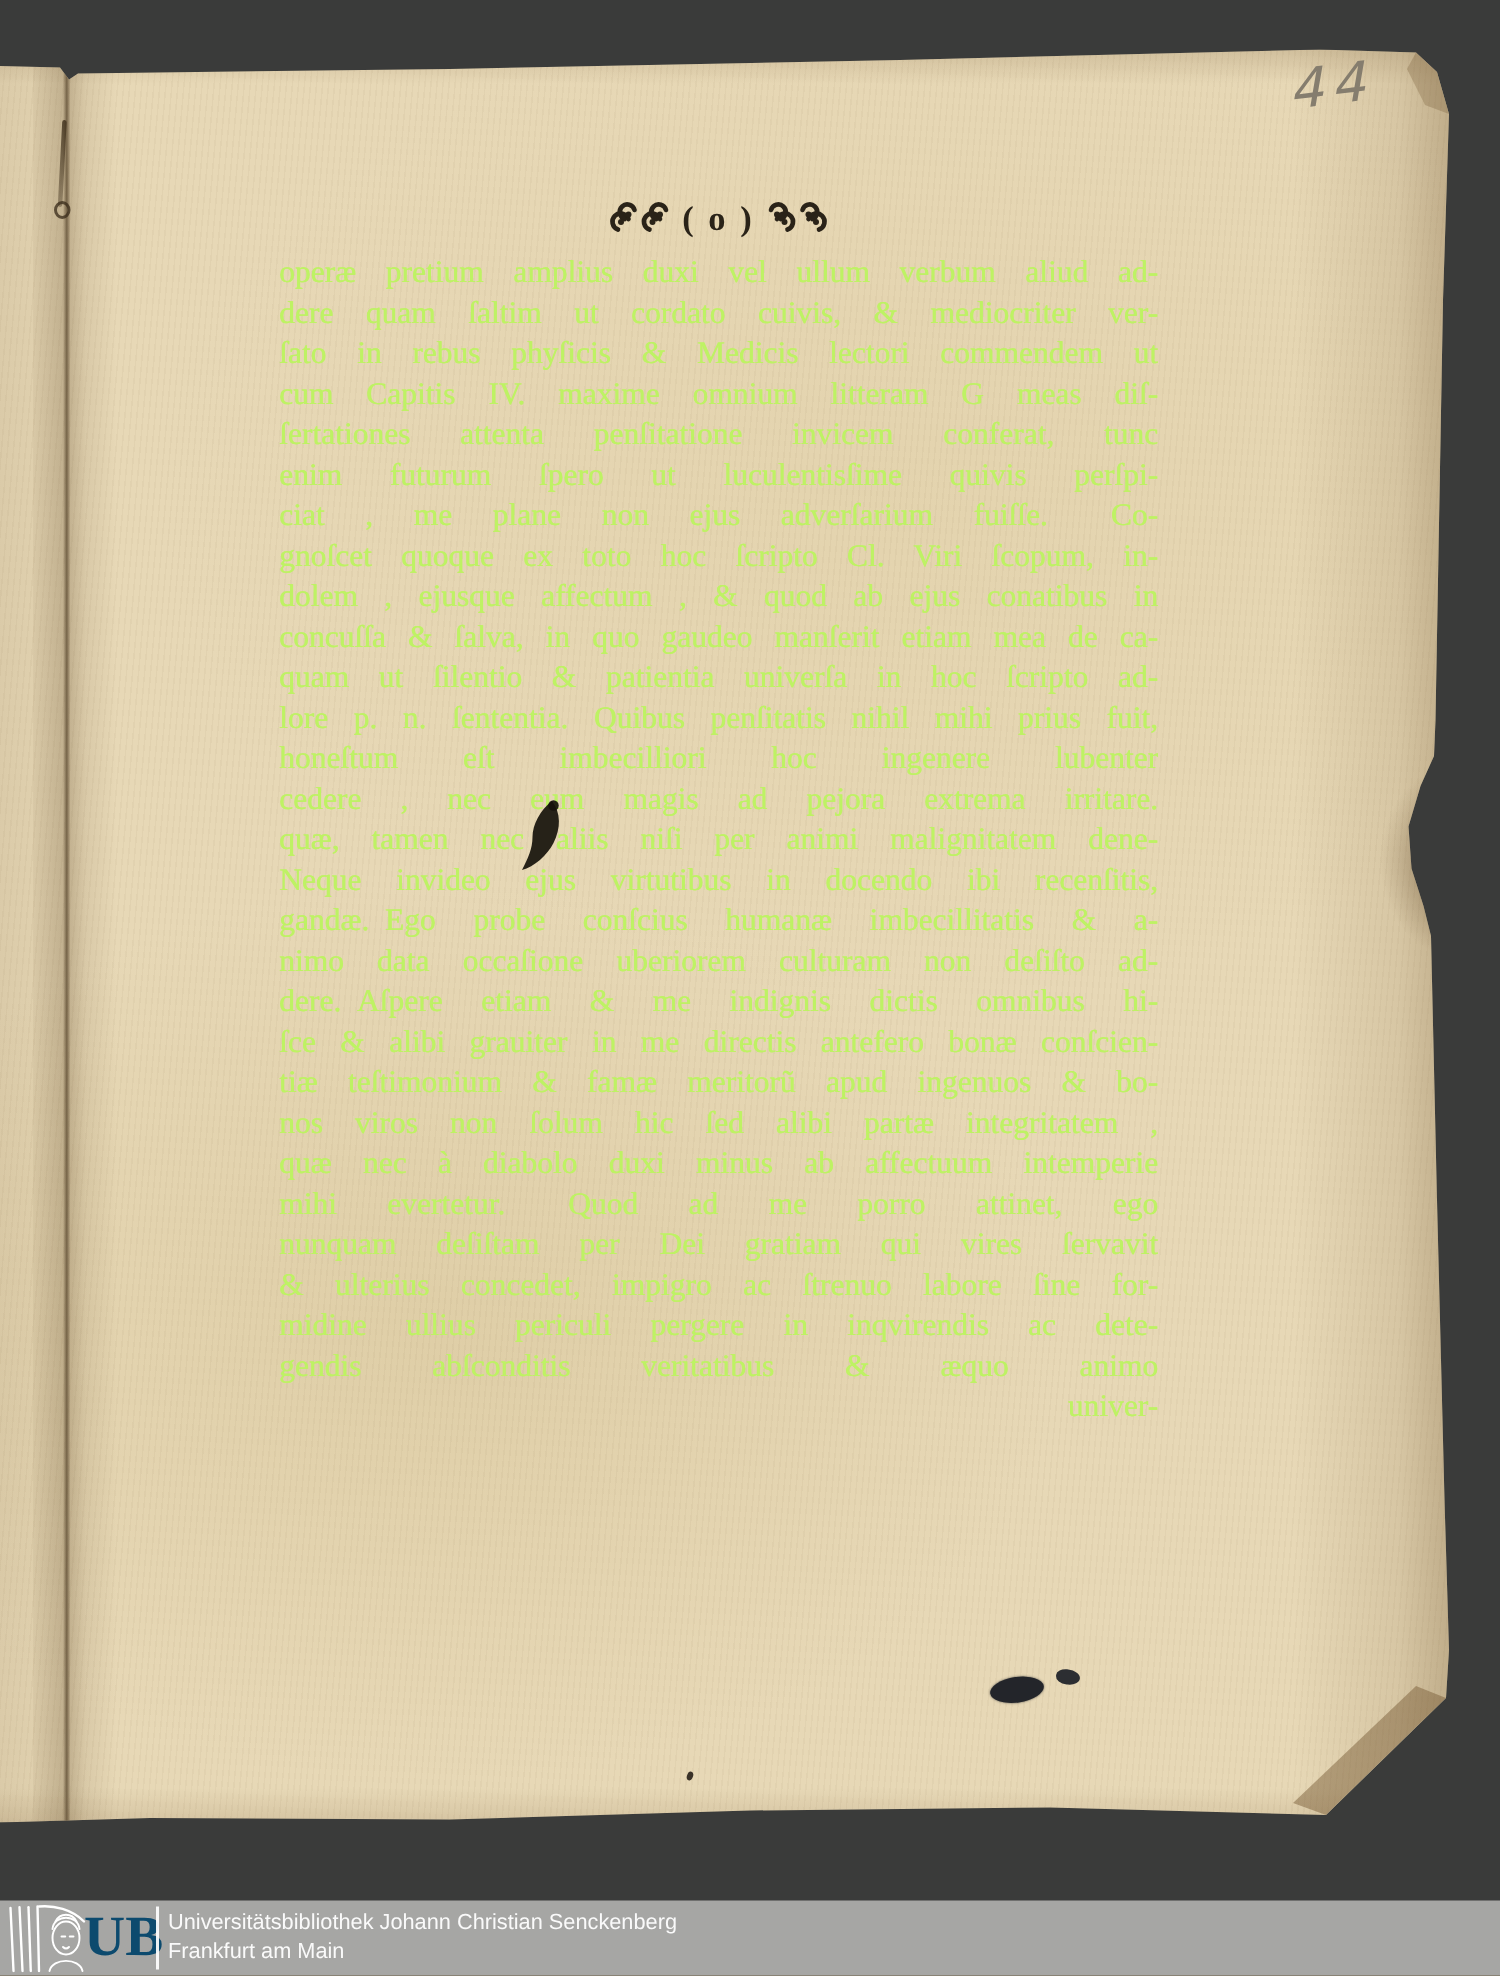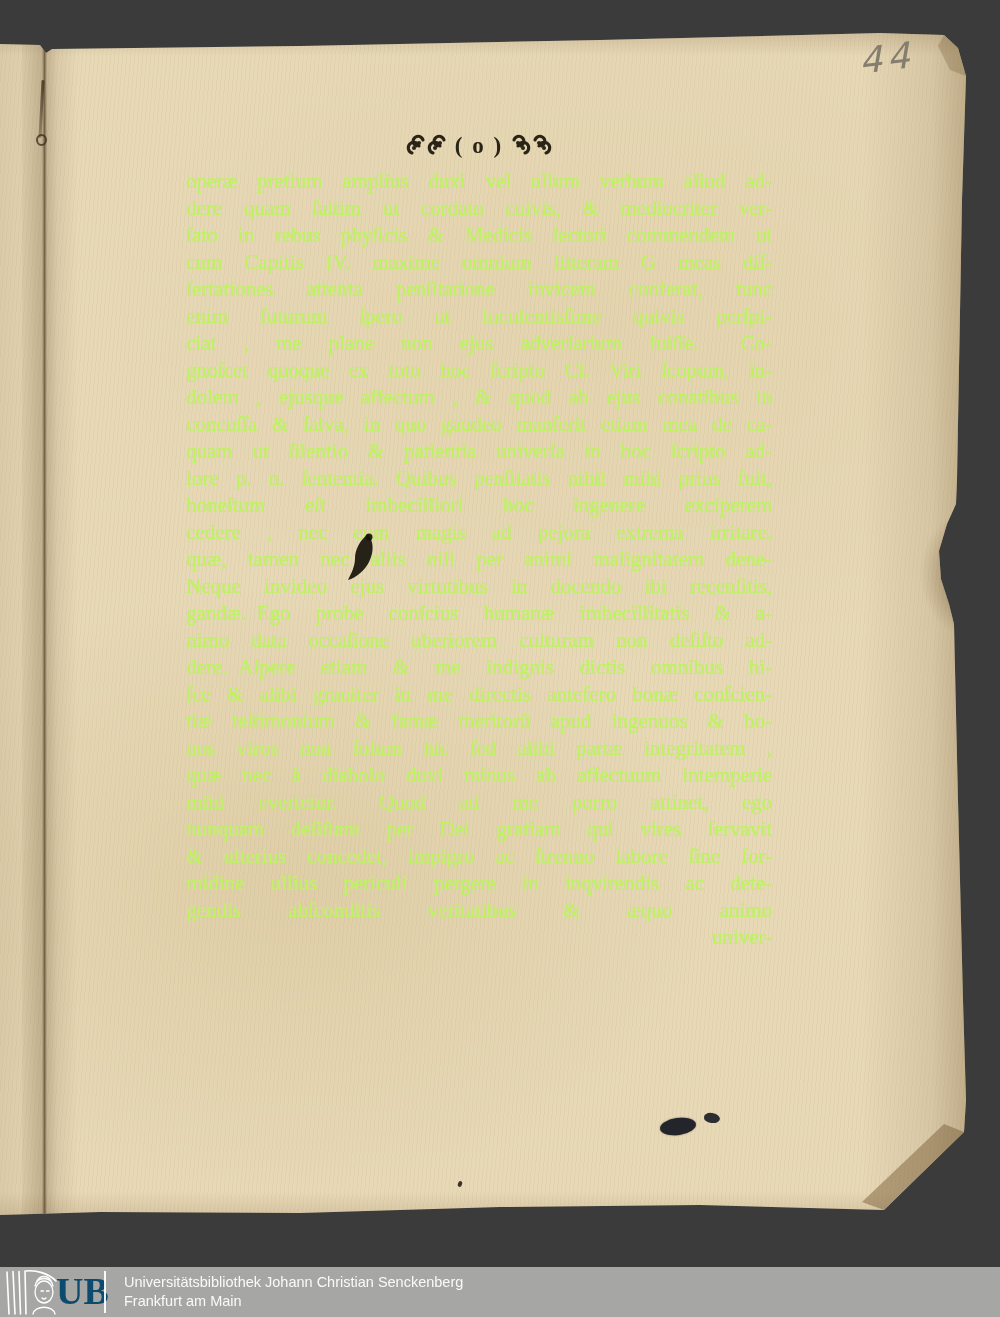--- a/index.html
+++ b/index.html
@@ -107,21 +107,21 @@
   }
   #footer-logo{position:absolute;left:2px;top:2px;width:112px;height:46px;}
   #footer-ub{
     position:absolute;left:56px;top:2px;
     font:bold 38px/44px "Liberation Serif","DejaVu Serif",serif;color:#0c4a6e;
   }
   .footer-sep{
     position:absolute;left:104px;top:4px;width:2px;height:42px;
     background:rgba(255,255,255,0.92);
   }
-  #footer-text{position:absolute;left:124px;top:6px;color:#fafafa;}
+  #footer-text{position:absolute;left:112px;top:6px;color:#fafafa;}
   #footer-text .l1, #footer-text .l2{
     font:14.5px/19px "Liberation Sans","DejaVu Sans",sans-serif;
   }
 </style>
 </head>
 <body>
 
 <div id="paper">
   <div class="gutter-shadow"></div>
   <div class="gutter-crease"></div>
@@ -170,21 +170,21 @@
   <div class="tl">ſato in rebus phyſicis &amp; Medicis lectori commendem ut</div>
   <div class="tl">cum Capitis IV. maxime omnium litteram G meas diſ-</div>
   <div class="tl">ſertationes attenta penſitatione invicem conferat, tunc</div>
   <div class="tl">enim futurum ſpero ut luculentisſime quivis perſpi-</div>
   <div class="tl">ciat , me plane non ejus adverſarium fuiſſe.  Co-</div>
   <div class="tl">gnoſcet quoque ex toto hoc ſcripto Cl. Viri ſcopum, in-</div>
   <div class="tl">dolem , ejusque affectum , &amp; quod ab ejus conatibus in</div>
   <div class="tl">concuſſa &amp; ſalva, in quo gaudeo manſerit etiam mea de ca-</div>
   <div class="tl">quam ut ſilentio &amp; patientia univerſa in hoc ſcripto ad-</div>
   <div class="tl">lore p. n. ſententia. Quibus penſitatis nihil mihi prius fuit,</div>
-  <div class="tl">honeſtum eſt imbecilliori hoc ingenere exciperem</div>
+  <div class="tl">honeſtum eſt imbecilliori hoc ingenere lubenter</div>
   <div class="tl">cedere , nec eum magis ad pejora extrema irritare.</div>
   <div class="tl">quæ, tamen nec aliis niſi per animi malignitatem dene-</div>
   <div class="tl">Neque invideo ejus virtutibus in docendo ibi recenſitis,</div>
   <div class="tl">gandæ. Ego probe conſcius humanæ imbecillitatis &amp; a-</div>
   <div class="tl">nimo data occaſione uberiorem culturam non deſiſto ad-</div>
   <div class="tl">dere. Aſpere etiam &amp; me indignis dictis omnibus hi-</div>
   <div class="tl">ſce &amp; alibi grauiter in me directis antefero bonæ conſcien-</div>
   <div class="tl">tiæ teſtimonium &amp; famæ meritorũ apud ingenuos &amp; bo-</div>
   <div class="tl">nos viros non ſolum hic ſed alibi partæ integritatem ,</div>
   <div class="tl">quæ nec à diabolo duxi minus ab affectuum intemperie</div>

